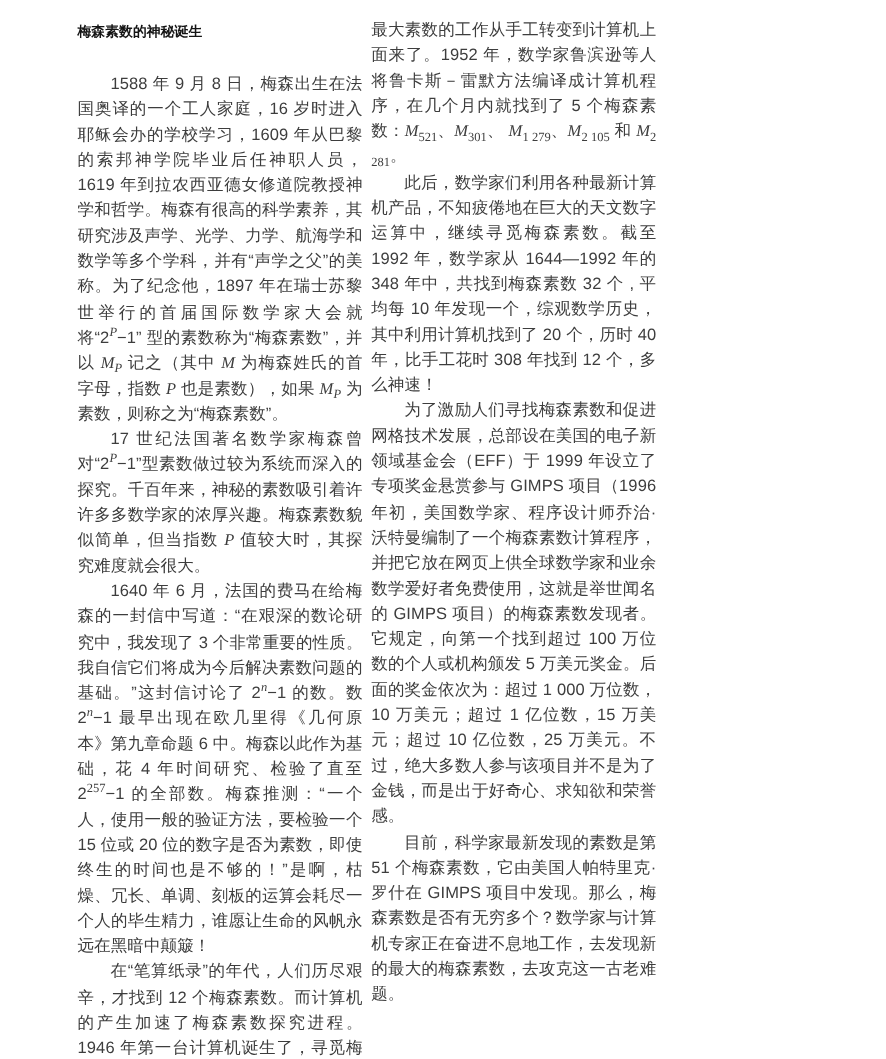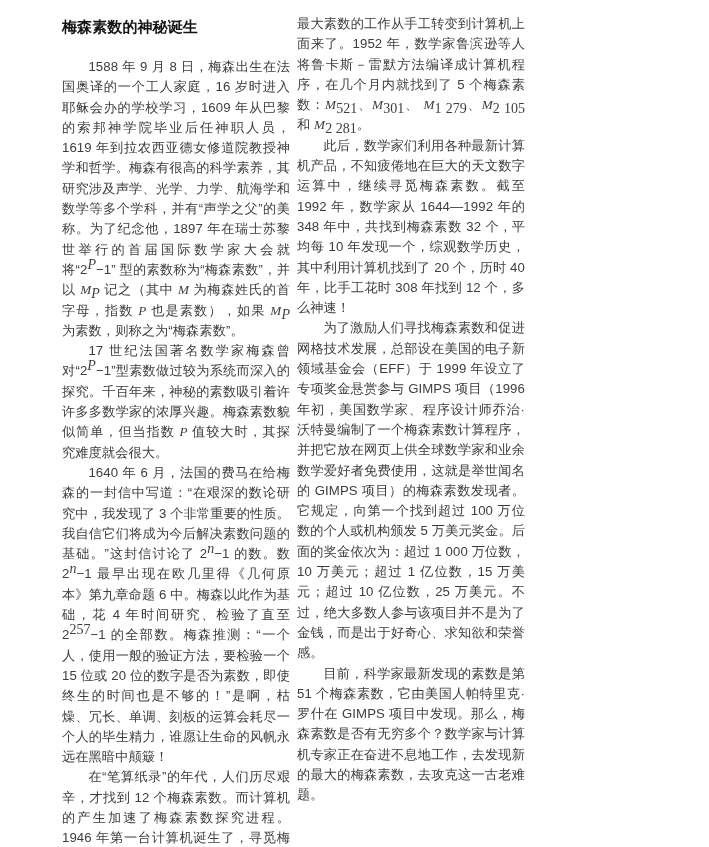--- a/index.html
+++ b/index.html
@@ -17,32 +17,32 @@
   .col{
     width:228px;
     font-size:13.2px;
     line-height:20.3px;
     text-align:justify;
     letter-spacing:0.1px;
   }
   .col p{margin:0;text-indent:2em;}
   .col p.no-indent{text-indent:0;}
   .col h2{
-    font-size:15px;
+    font-size:11px;
     line-height:21px;
     font-weight:700;
     color:#141414;
     margin:14px 0 19px 0;
     text-indent:0;
     text-align:left;
   }
   .col h2:first-child{margin-top:2px;margin-bottom:20px;}
   .m{font-family:"Liberation Serif",serif;}
   .mi{font-family:"Liberation Serif",serif;font-style:italic;}
-  sup.m,sub.m{font-size:14px;line-height:0;letter-spacing:0;}
+  sup.m,sub.m{font-size:10px;line-height:0;letter-spacing:0;}
   sup.m{vertical-align:super;}
   sub.m{vertical-align:sub;}
 </style>
 </head>
 <body>
 
 <div class="page">
   <div class="cols">
     <div class="col">
         <h2>梅森素数的神秘诞生</h2>

